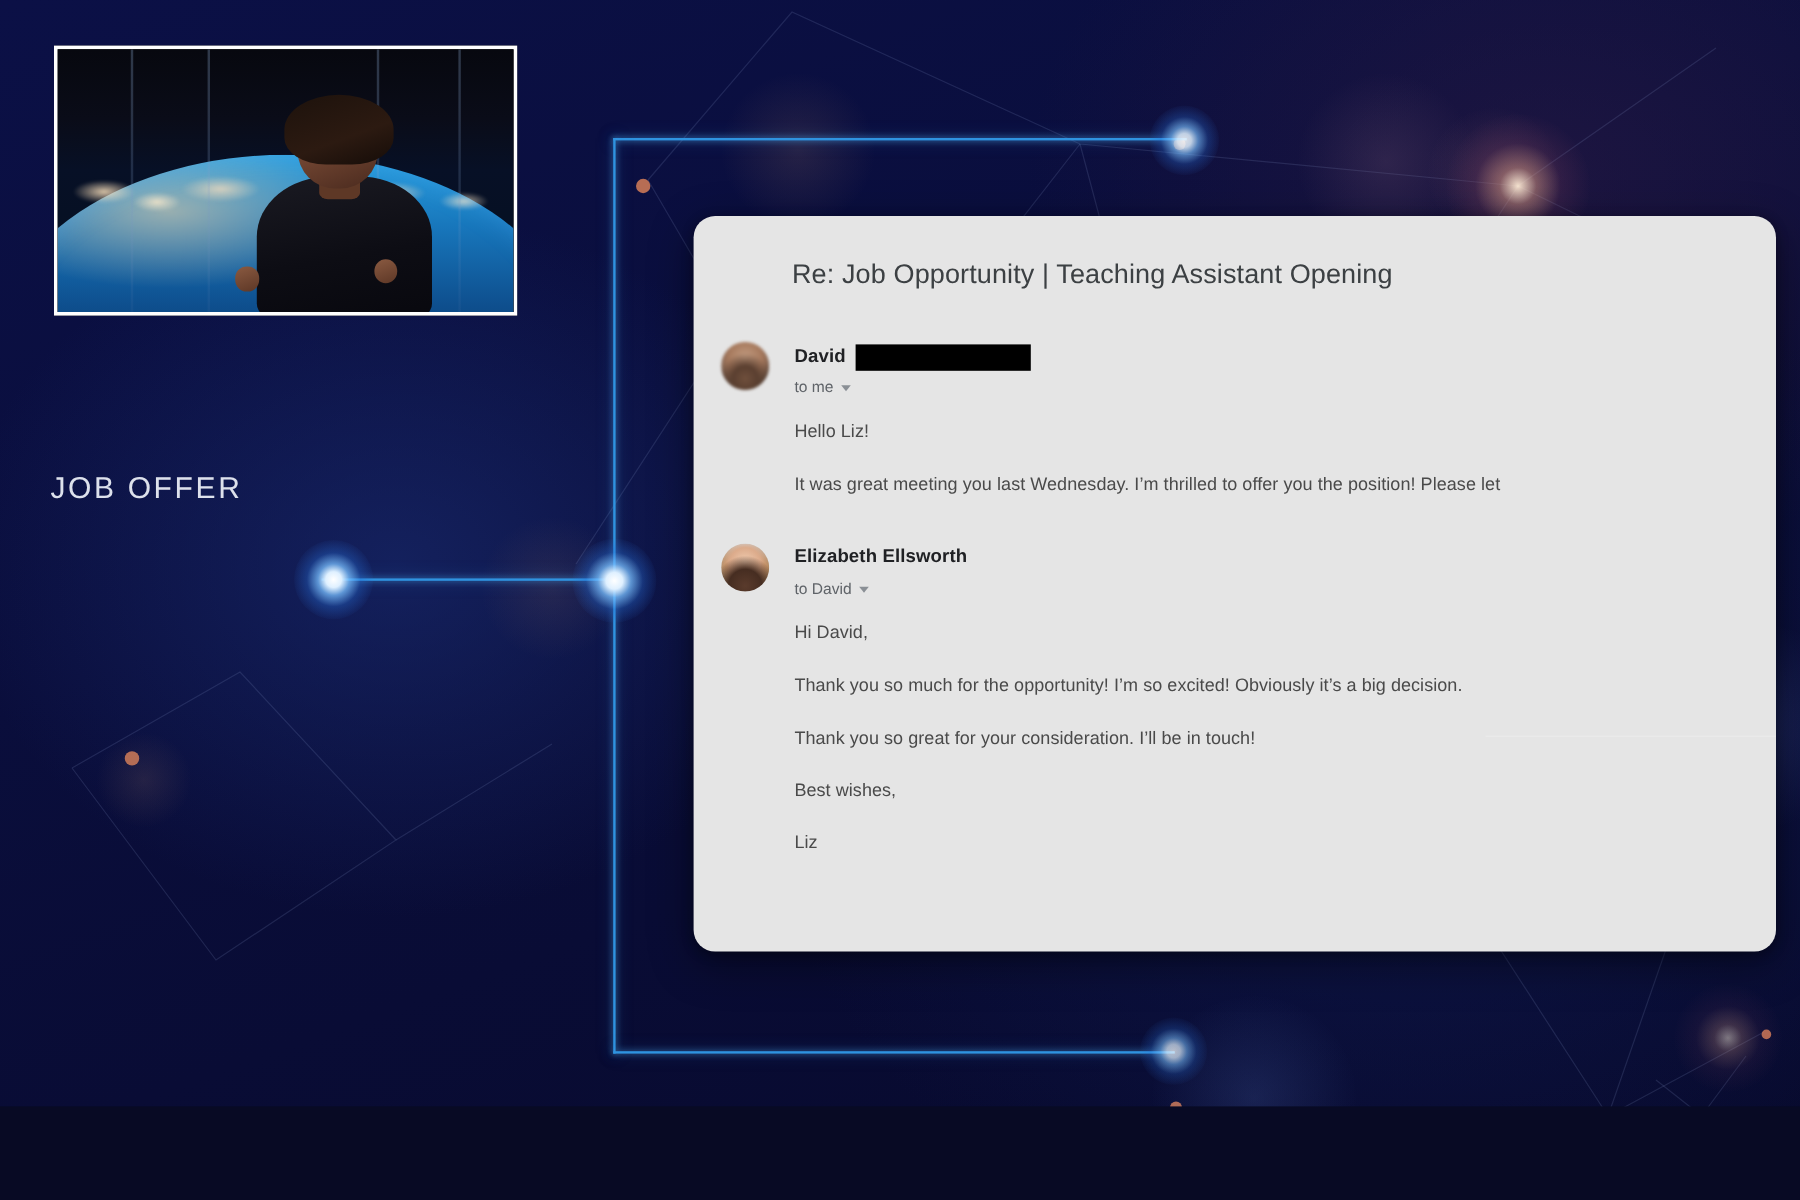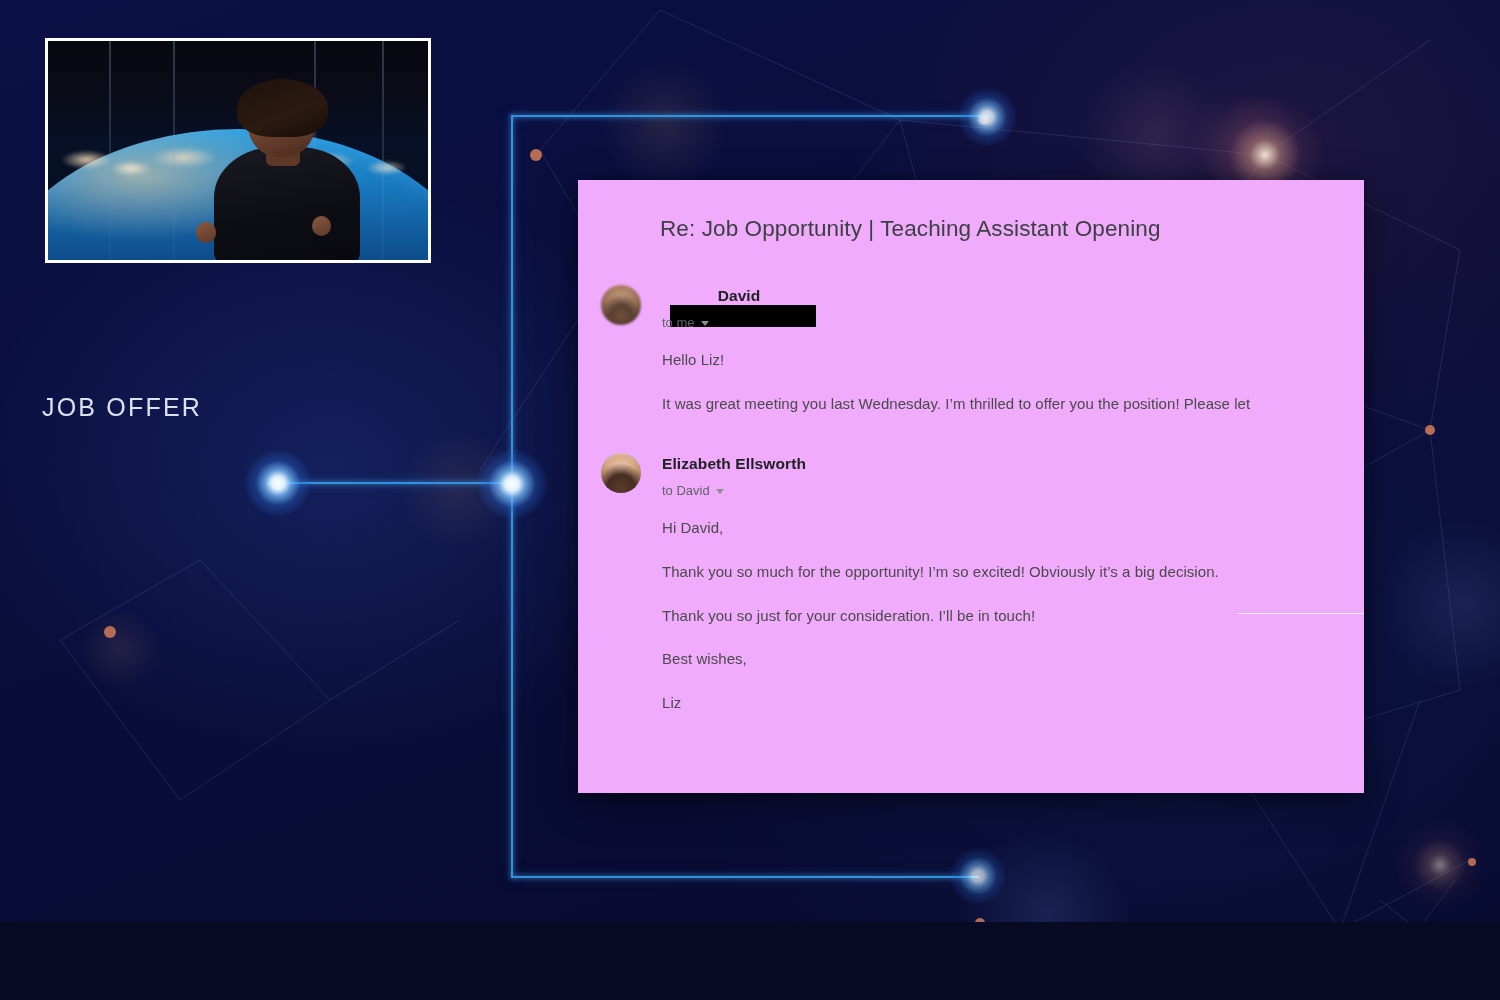--- a/index.html
+++ b/index.html
@@ -111,22 +111,22 @@
     position:absolute; left:36%; top:31%; width:22%; height:14%;
     background:#5e3826; border-radius:22%;
   }
   .spk-hand {
     position:absolute; width:13%; height:12%; border-radius:48%;
     background:linear-gradient(160deg,#8a5a41,#5d3726);
   }
 
   
   .card {
-    position:absolute; left:578px; top:180px; width:786px; height:613px;
-    background:#f0abfc; border-radius:0;
+    position:absolute; left:578px; top:180px; width:902px; height:613px;
+    background:#e5e5e5; border-radius:18px;
     box-shadow:0 10px 36px rgba(0,0,0,0.42), 0 2px 10px rgba(0,0,0,0.28);
     overflow:hidden;
   }
   .mail-title {
     position:absolute; left:82px; top:36px; width:640px;
     font-size:22.5px; color:#3c4043; font-weight:400; letter-spacing:0.1px;
     white-space:nowrap;
   }
 
   .msg { position:absolute; left:0; width:100%; }
@@ -147,21 +147,21 @@
   .av-liz {
     background:
       radial-gradient(circle at 50% 88%, #5a3b2c 0%, #462d21 34%, rgba(70,45,33,0) 62%),
       radial-gradient(circle at 50% 40%, #f0cdb2 0%, #dcab8b 40%, rgba(220,171,139,0) 66%),
       radial-gradient(circle at 16% 46%, #b4793f 0%, rgba(180,121,63,0) 52%),
       radial-gradient(circle at 84% 46%, #b4793f 0%, rgba(180,121,63,0) 52%),
       linear-gradient(170deg,#cfe0ea 0%, #b9cddd 36%, #8d7a66 78%, #5d4233 100%);
     filter:blur(0.5px);
   }
 
-  .sender-row { position:absolute; left:84px; top:2px; display:flex; align-items:center;flex-direction:column; }
+  .sender-row { position:absolute; left:84px; top:2px; display:flex; align-items:center; }
   .sender-name { font-size:15.5px; font-weight:bold; color:#202124; letter-spacing:0.1px; }
   .redaction {
     display:inline-block; width:146px; height:22px; background:#000000;
     margin-left:8px; vertical-align:middle;
   }
   .to-row {
     position:absolute; left:84px; top:30px;
     font-size:13px; color:#5f6368; display:flex; align-items:center; gap:6px;
   }
   .caret {
@@ -288,19 +288,19 @@
     <div class="sender-row">
       <span class="sender-name">Elizabeth Ellsworth</span>
     </div>
     <div class="to-row">
       <span>to David</span>
       <span class="caret"></span>
     </div>
     <div class="body">
       <p>Hi David,</p>
       <p>Thank you so much for the opportunity! I’m so excited! Obviously it’s a big decision.</p>
-      <p>Thank you so just for your consideration. I’ll be in touch!</p>
+      <p>Thank you so great for your consideration. I’ll be in touch!</p>
       <p>Best wishes,</p>
       <p>Liz</p>
     </div>
   </div>
 
 </div>
 
 </body></html>

